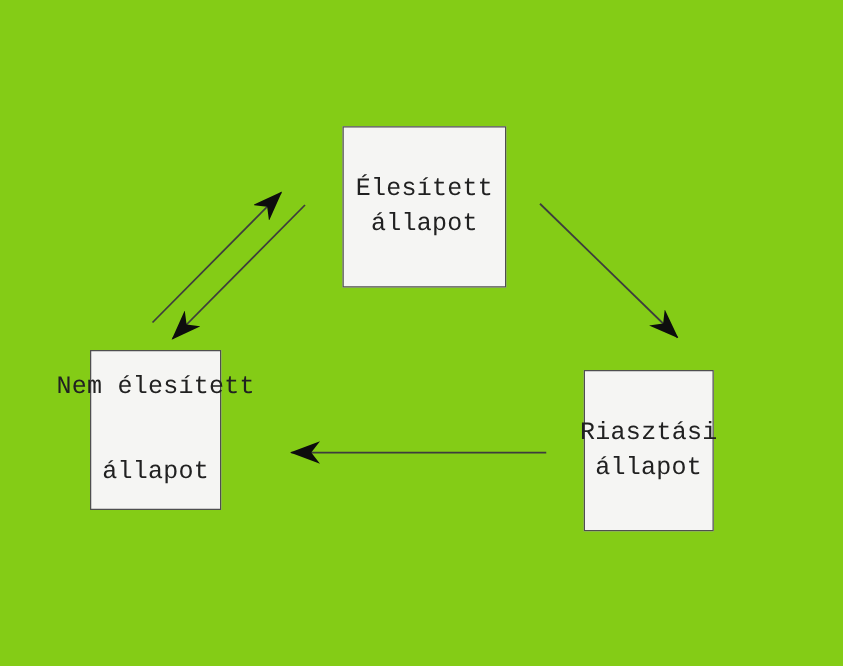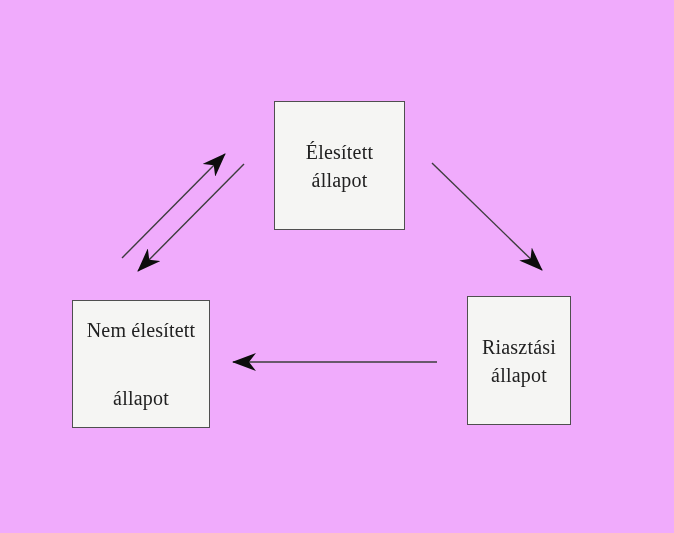--- a/index.html
+++ b/index.html
@@ -4,22 +4,22 @@
 <style>
   html, body {
     margin: 0;
     padding: 0;
     background: #f4f4f2;
   }
   .canvas {
     position: relative;
     width: 674px;
     height: 533px;
-    background: #f0abfc;
-    font-family: Liberation Serif, serif;
+    background: #84cc16;
+    font-family: Liberation Mono, monospace;
     overflow: hidden;
   }
   .arrows {
     position: absolute;
     left: 0;
     top: 0;
   }
   .arrows line {
     stroke: #3d3d3d;
     stroke-width: 1.4;
@@ -37,21 +37,21 @@
   }
   .node .label-line {
     font-size: 20px;
     font-weight: 300;
     line-height: 28px;
     color: #212121;
     letter-spacing: 0.2px;
     white-space: nowrap;
   }
   .node-armed    { left: 274px; top: 101px; width: 131px; height: 129px; }
-  .node-disarmed { left: 72px;  top: 300px; width: 138px; height: 128px; gap: 40px; }
+  .node-disarmed { left: 72px;  top: 280px; width: 105px; height: 128px; gap: 40px; }
   .node-alarm    { left: 467px; top: 296px; width: 104px; height: 129px; }
 </style>
 </head>
 <body>
 
 <div class="canvas">
 
   <svg class="arrows" width="674" height="533" viewBox="0 0 674 533" xmlns="http://www.w3.org/2000/svg">
     <defs>
       <marker id="stealth-head" markerUnits="userSpaceOnUse" markerWidth="24" markerHeight="18" refX="23" refY="9" orient="auto">

